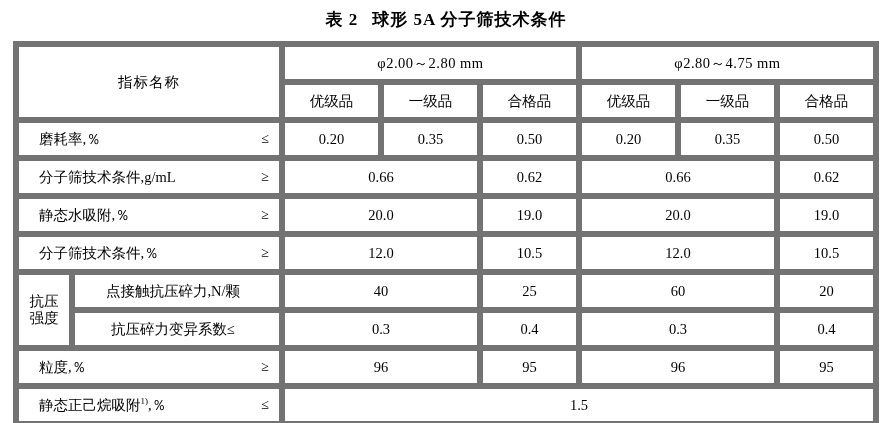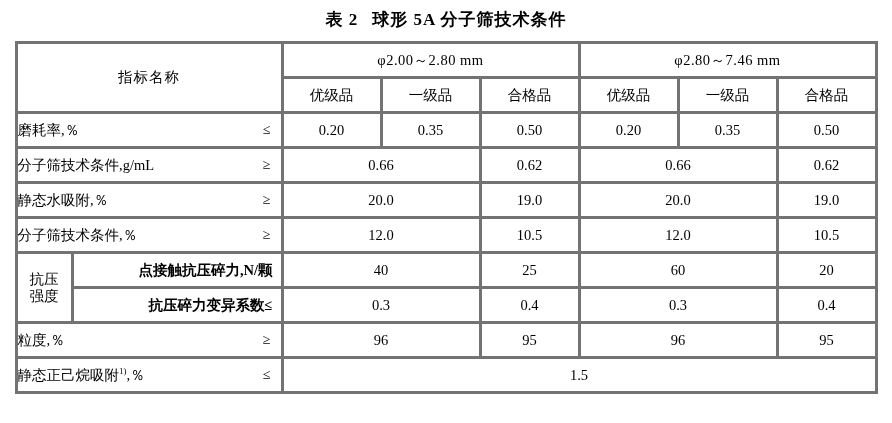--- a/index.html
+++ b/index.html
@@ -32,21 +32,21 @@
   .table-caption .cap-num {
     margin-right: 14px;
   }
   table.spec {
     border-collapse: collapse;
     width: 860px;
     margin: 0 auto;
     table-layout: fixed;
   }
   table.spec td {
-    border: 3px solid #737373;
+    border: 6px solid #737373;
     font-size: 14.5px;
     text-align: center;
     vertical-align: middle;
     padding: 0;
     height: 32px;
   }
   
   table.spec {
     border: 2px solid #000;
   }
@@ -60,20 +60,21 @@
     white-space: nowrap;
   }
   .name-row {
     display: flex;
     align-items: center;
     justify-content: space-between;
     width: 100%;
   }
   .name-row .nm {
     text-align: left;
+    margin-left: 20px;
   }
   .name-row .op {
     padding-right: 10px;
     font-size: 14px;
   }
   td.idx-head {
     text-align: center;
     font-size: 15px;
     letter-spacing: 1px;
   }
@@ -86,23 +87,22 @@
   }
   td.sub-name {
     text-align: left;
     padding-left: 8px;
     white-space: nowrap;
     font-size: 14px;
   }
   .sub-row {
     display: flex;
     align-items: center;
-    justify-content: flex-end;
+    justify-content: center;
     width: 100%;
-    font-weight: bold;
   }
   .sub-row .op {
     padding-right: 8px;
   }
   sup {
     font-size: 9px;
     vertical-align: super;
   }
   .w-val  { width: 99px; }
   .w-vlab { width: 56px; }
@@ -126,21 +126,21 @@
       <col class="w-val">
       <col class="w-val">
       <col class="w-val">
       <col class="w-val">
     </colgroup>
 
     <tbody>
         <tr>
       <td class="idx-head" colspan="2" rowspan="2">指标名称</td>
       <td class="group-head" colspan="3">φ2.00～2.80 mm</td>
-      <td class="group-head" colspan="3">φ2.80～7.46 mm</td>
+      <td class="group-head" colspan="3">φ2.80～4.75 mm</td>
     </tr>
 
     <tr>
       <td>优级品</td>
       <td>一级品</td>
       <td>合格品</td>
       <td>优级品</td>
       <td>一级品</td>
       <td>合格品</td>
     </tr>

